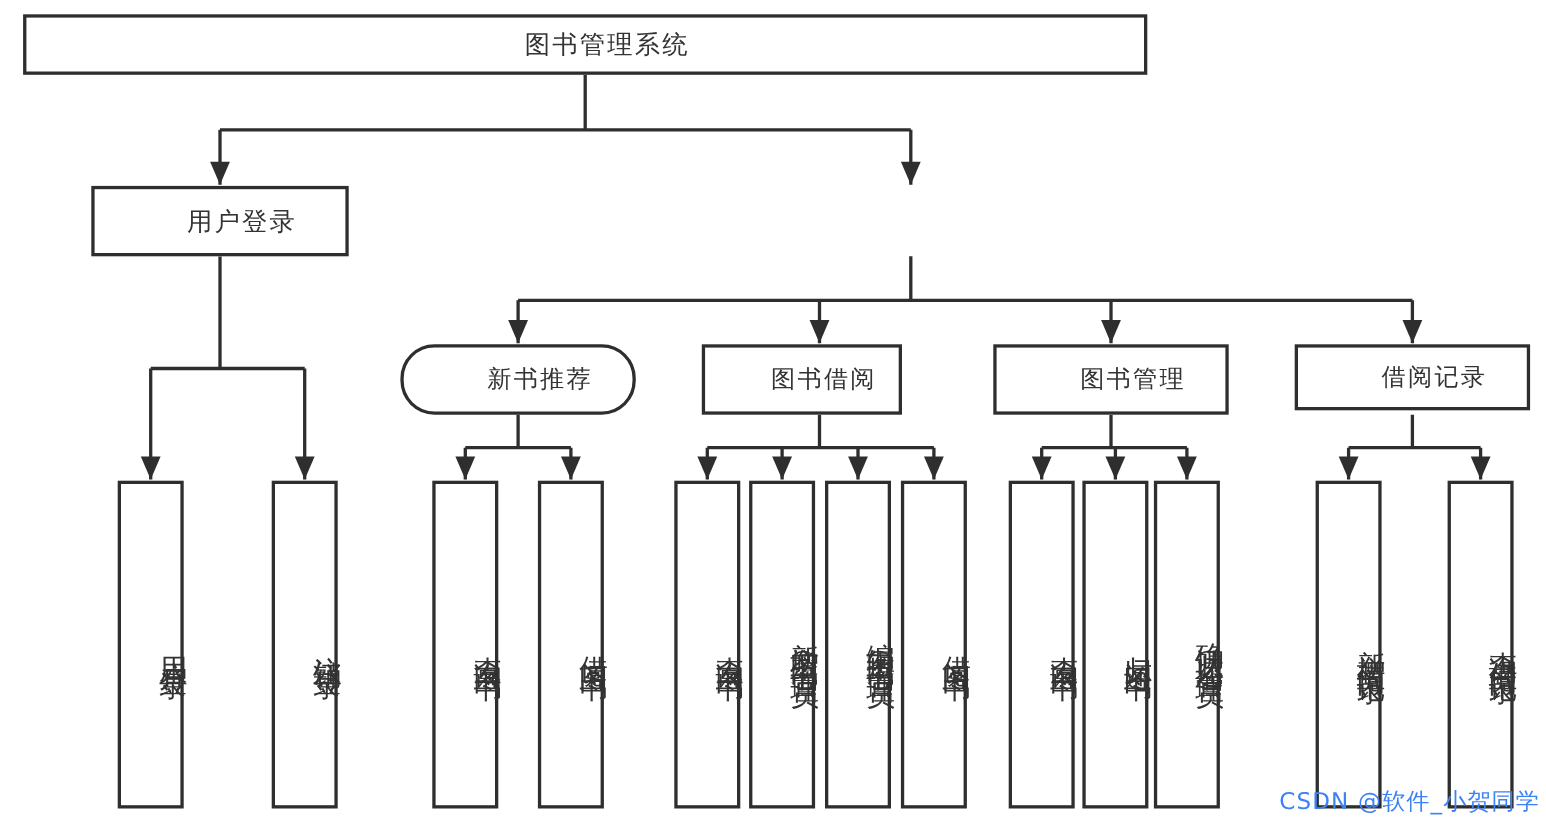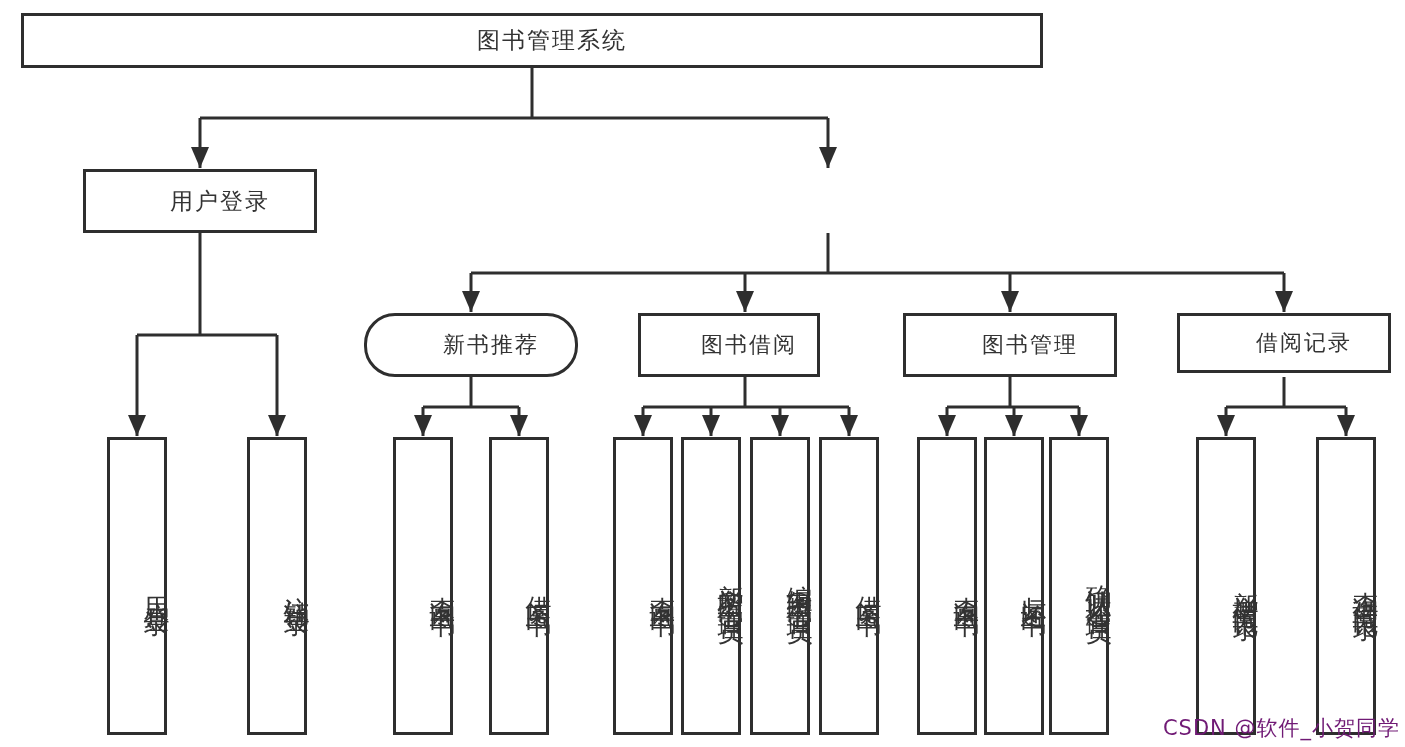--- a/index.html
+++ b/index.html
@@ -19,21 +19,21 @@
   }
   .h-label { font-size:23px; letter-spacing:2px; white-space:nowrap; }
   .l3 .h-label { font-size:22px; }
   .leaf { width:60px; height:298px; }
   .v-label {
     writing-mode:vertical-rl; text-orientation:mixed;
     font-size:26px; letter-spacing:5px; line-height:1; white-space:nowrap;
   }
   .watermark {
     position:absolute; right:5px; top:714px;
-    font-size:21px; color:#701a75; letter-spacing:1px; white-space:nowrap;
+    font-size:21px; color:#3b82f6; letter-spacing:1px; white-space:nowrap;
   }
 </style>
 </head>
 <body>
 
 <div class="stage">
 
   <svg class="wires" viewBox="0 0 1405 747">
     <g>
       <path class="wire" d="M532 68 V118 M200 118 H828 M200 118 V168 M828 118 V168"></path>

